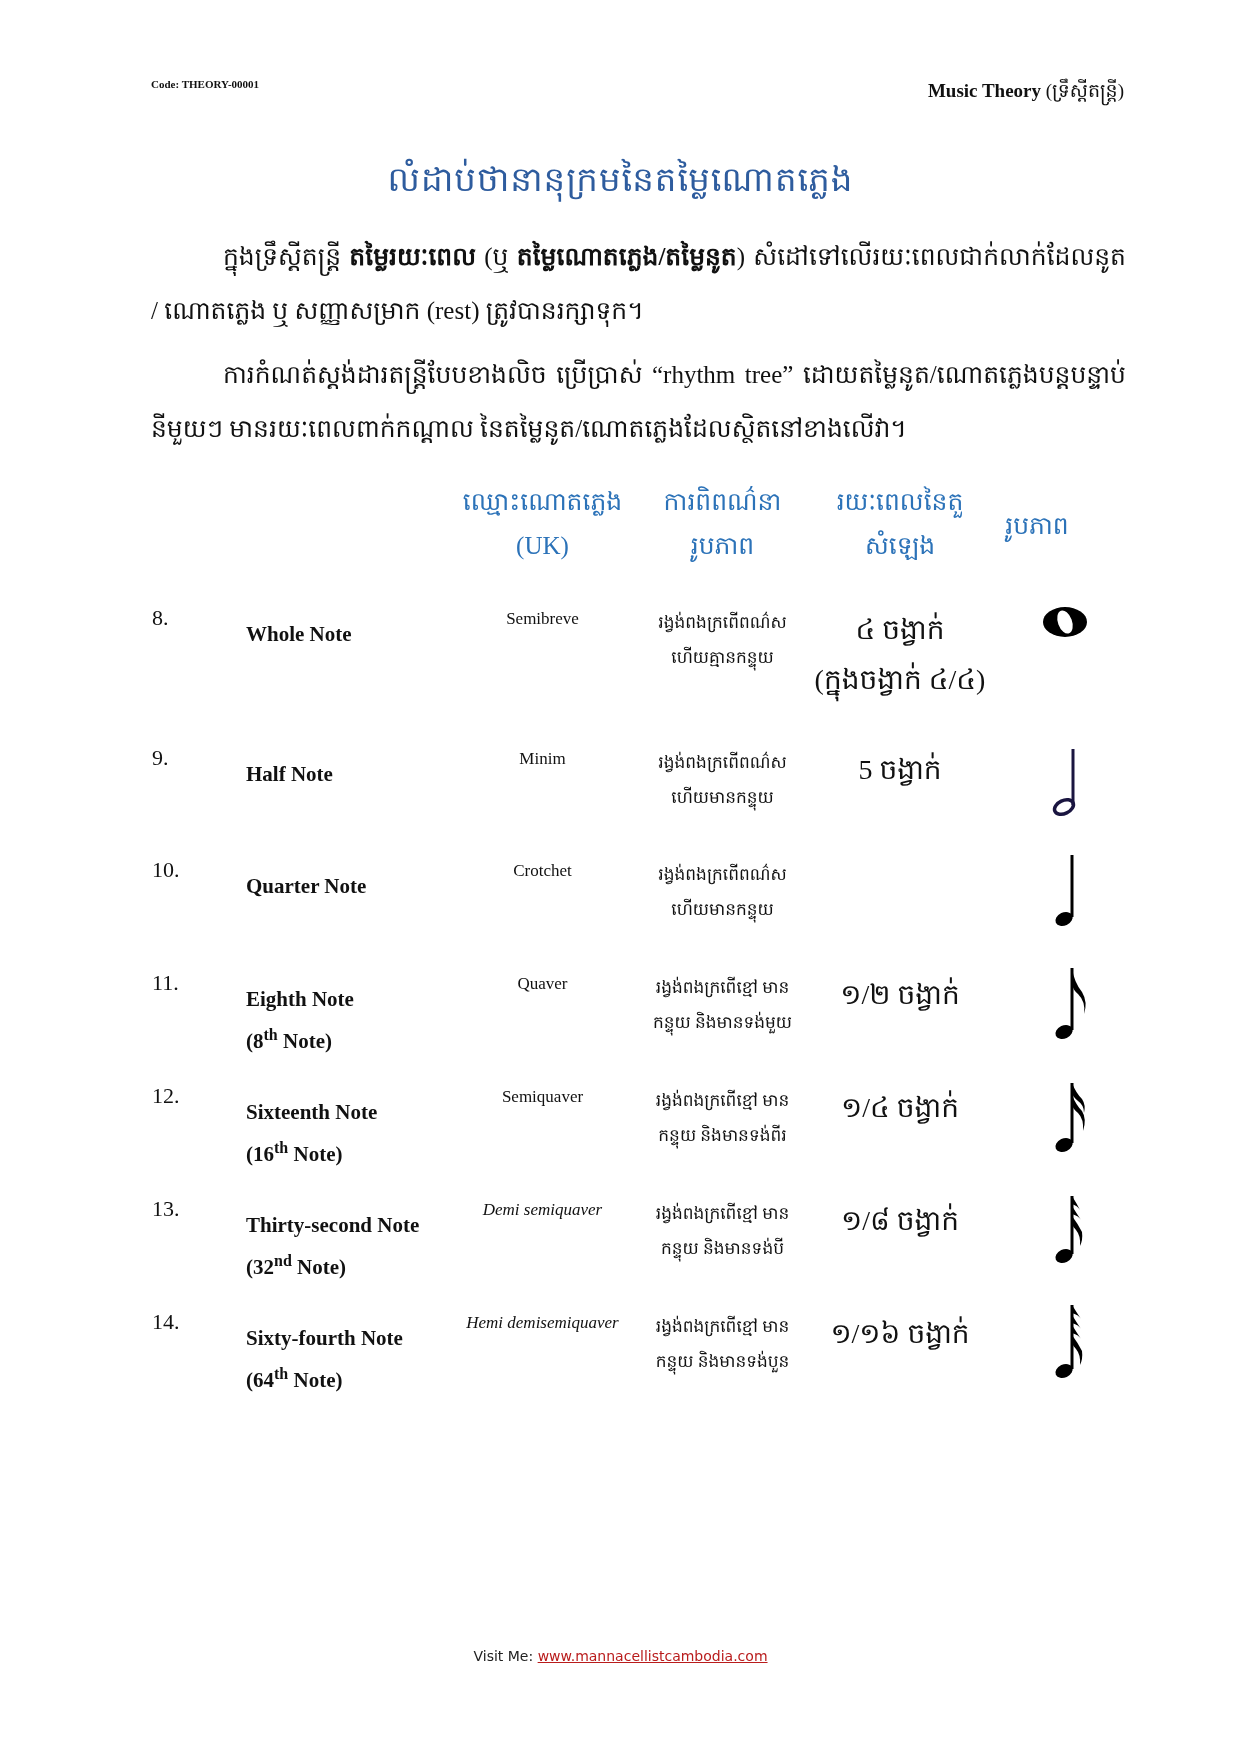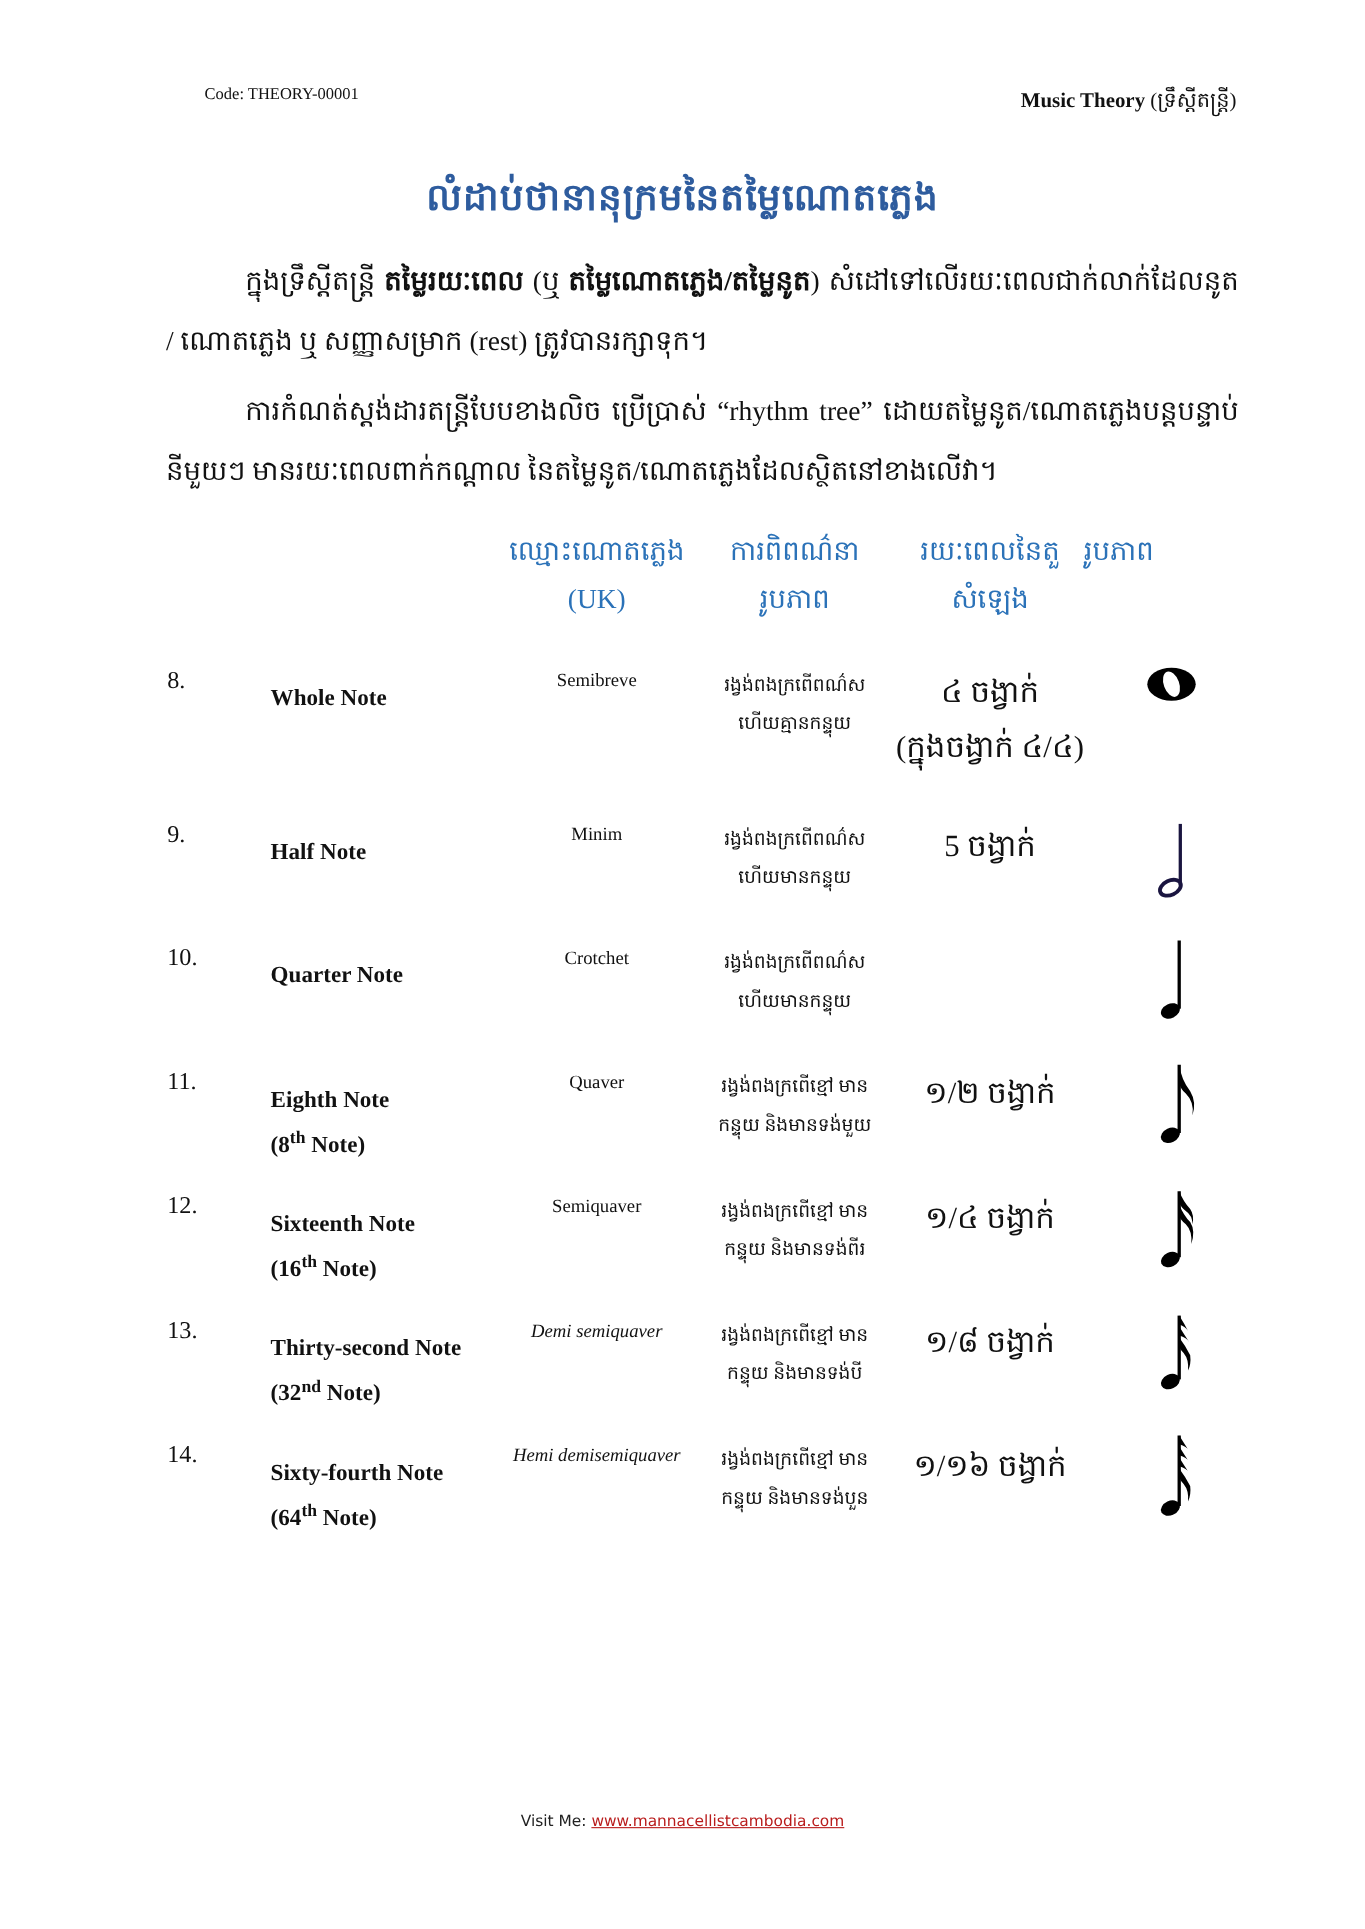--- a/index.html
+++ b/index.html
@@ -1,25 +1,25 @@
 <!DOCTYPE html>
 <html><head>
 <meta charset="utf-8">
 <style>
   html, body { margin: 0; padding: 0; background: #ffffff; }
   body {
     width: 1241px; height: 1754px; position: relative; overflow: hidden;
     font-family: "Liberation Serif", "DejaVu Serif", serif; color: #111;
   }
-  .hdr-left { position: absolute; left: 151px; top: 78px; font-weight: normal; font-size: 15px; margin-left: 35px; }
+  .hdr-left { position: absolute; left: 151px; top: 78px; font-weight: bold; font-size: 11px; }
   .hdr-right { position: absolute; right: 117px; top: 78px; font-size: 19px; }
   .hdr-right .b { font-weight: bold; }
   .title {
     position: absolute; left: 0; width: 1241px; top: 158px; text-align: center;
-    color: #2e5c9e; font-size: 34px; font-weight: bold; letter-spacing: 1px;
+    color: #2e5c9e; font-size: 34px; font-weight: normal; letter-spacing: 1px;
   }
   .para {
     position: absolute; left: 151px; width: 975px; font-size: 25px; line-height: 54px;
     text-indent: 72px; text-align: justify;
   }
   .para .bold { font-weight: bold; }
   .p1 { top: 230px; }
   .p2 { top: 348px; }
   .thead { position: absolute; top: 480px; left: 0; width: 1241px; height: 90px; color: #2b72b8; font-size: 25px; }
   .th { position: absolute; text-align: center; line-height: 44px; }
@@ -47,21 +47,21 @@
 <div class="title">លំដាប់ថានានុក្រមនៃតម្លៃណោតភ្លេង</div>
 
 <div class="para p1"><span>ក្នុងទ្រឹស្តីតន្ត្រី </span><span class="bold">តម្លៃរយៈពេល</span><span> (ឬ </span><span class="bold">តម្លៃណោតភ្លេង/តម្លៃនូត</span><span>) សំដៅទៅលើរយៈពេលជាក់លាក់ដែលនូត / ណោតភ្លេង ឬ សញ្ញាសម្រាក (rest) ត្រូវបានរក្សាទុក។</span></div>
 
 <div class="para p2">ការកំណត់ស្តង់ដារតន្ត្រីបែបខាងលិច ប្រើប្រាស់ “rhythm tree” ដោយតម្លៃនូត/ណោតភ្លេងបន្តបន្ទាប់នីមួយៗ មានរយៈពេលពាក់កណ្តាល នៃតម្លៃនូត/ណោតភ្លេងដែលស្ថិតនៅខាងលើវា។</div>
 
 <div class="thead">
   <div class="th" style="left:455px;width:175px;">ឈ្មោះណោតភ្លេង (UK)</div>
   <div class="th" style="left:655px;width:135px;">ការពិពណ៌នារូបភាព</div>
   <div class="th" style="left:835px;width:130px;">រយៈពេលនៃតួសំឡេង</div>
-  <div class="th" style="left:972px;width:90px;">រូបភាព</div>
+  <div class="th" style="left:992px;width:90px;margin-top:24px;">រូបភាព</div>
 </div>
 
 <div class="row" style="top:605px;">
   <div class="num">8.</div>
   <div class="name"><span>Whole Note</span></div>
   <div class="uk">Semibreve</div>
   <div class="desc">រង្វង់ពងក្រពើពណ៌ស ហើយគ្មានកន្ទុយ</div>
   <div class="dur">
       <div>៤ ចង្វាក់</div>
       <div>(ក្នុងចង្វាក់ ៤/៤)</div>

